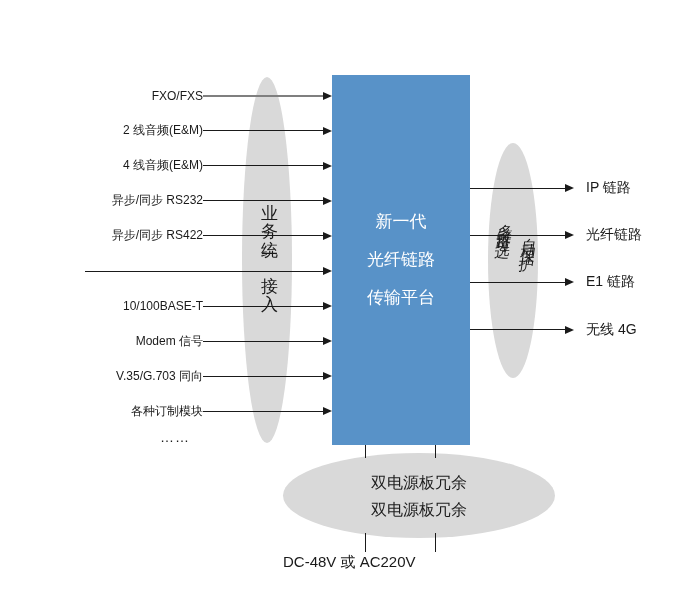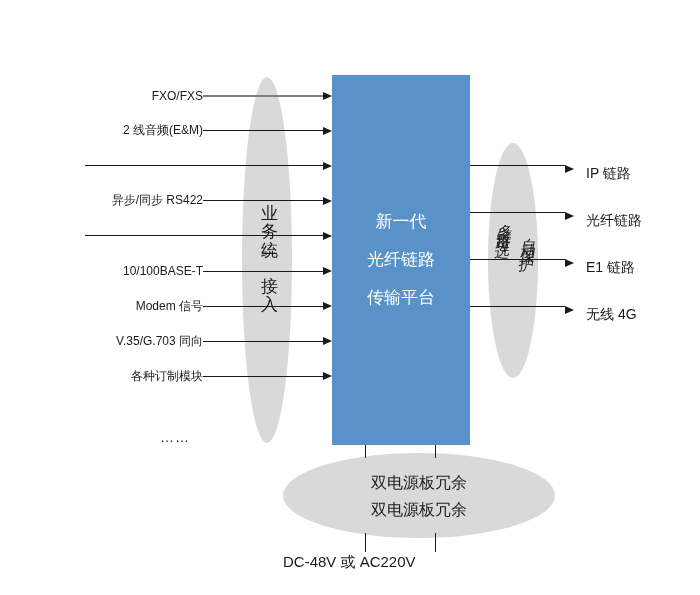--- a/index.html
+++ b/index.html
@@ -34,21 +34,21 @@
   .vt-r1{left:496px;top:212px;font-size:15px;letter-spacing:5px;transform:skewX(-8deg);}
   .vt-r2{left:520px;top:226px;font-size:15px;letter-spacing:6px;transform:skewX(-8deg);}
 
   
   .platform{position:absolute;left:332px;top:75px;width:138px;height:370px;background:var(--platform-blue);
     display:flex;flex-direction:column;align-items:center;justify-content:center;z-index:2;}
   .platform div{color:#ffffff;font-size:17px;line-height:38px;white-space:nowrap;}
 
   
   .outputs{position:absolute;left:470px;top:164.5px;width:225px;z-index:2;}
-  .out-row{height:47.2px;display:flex;}
+  .out-row{height:47.2px;display:flex;align-items:center;}
   .out-line{flex:none;width:95px;height:1px;background:var(--line-black);}
   .out-head{flex:none;width:0;height:0;border-top:4px solid transparent;border-bottom:4px solid transparent;border-left:9px solid var(--line-black);}
   .out-label{margin-left:12px;font-size:14px;white-space:nowrap;}
 
   
   .power-line{font-size:16px;font-weight:normal;line-height:27px;white-space:nowrap;}
   .vseg{position:absolute;width:1px;background:var(--line-black);z-index:2;}
   .vseg.s1{left:365px;top:445px;height:13px;}
   .vseg.s2{left:435px;top:445px;height:13px;}
   .vseg.s3{left:365px;top:533px;height:19px;}
@@ -68,20 +68,26 @@
         <div class="in-label">FXO/FXS</div>
         <div class="in-line"></div>
         <div class="in-head"></div>
       </div>
       <div class="in-row">
         <div class="in-label">2 线音频(E&amp;M)</div>
         <div class="in-line"></div>
         <div class="in-head"></div>
       </div>
       <div class="in-row">
+        <div class="in-label">4 线音频(E&amp;M)</div>
+        <div class="in-line"></div>
+        <div class="in-head"></div>
+      </div>
+      <div class="in-row">
+        <div class="in-label">异步/同步 RS232</div>
         <div class="in-line"></div>
         <div class="in-head"></div>
       </div>
       <div class="in-row">
         <div class="in-label">异步/同步 RS422</div>
         <div class="in-line"></div>
         <div class="in-head"></div>
       </div>
       <div class="in-row">
         <div class="in-line"></div>

